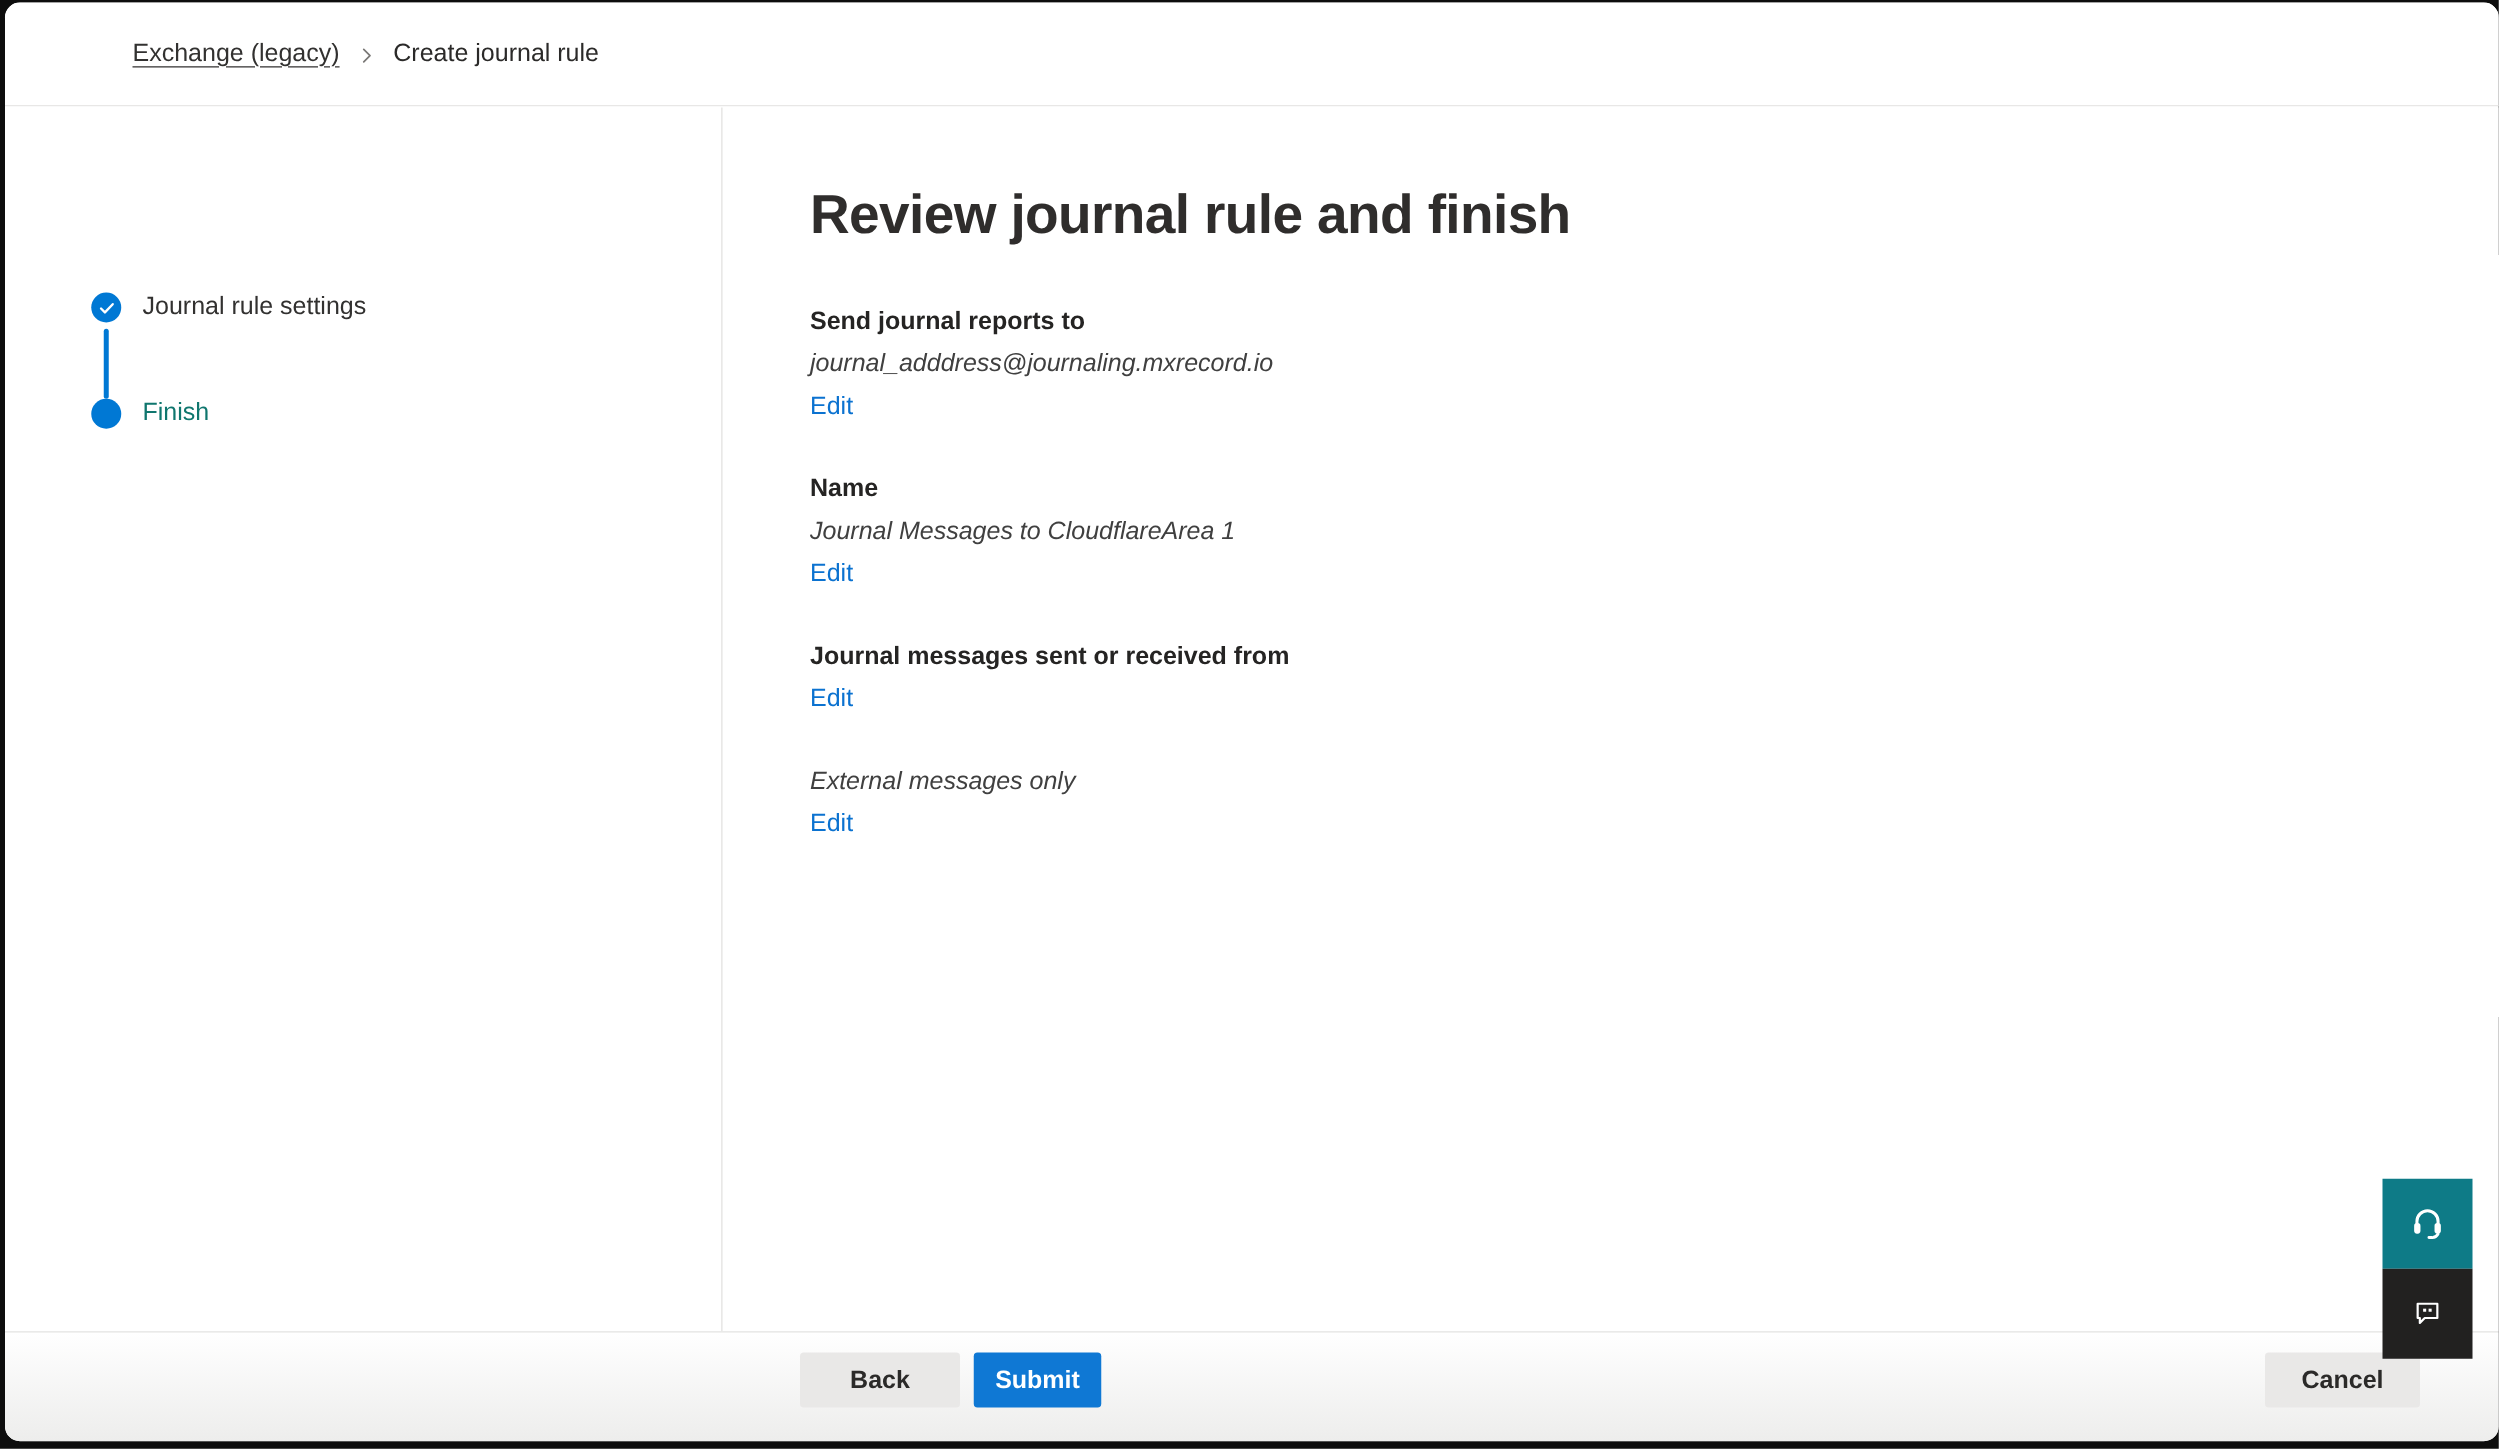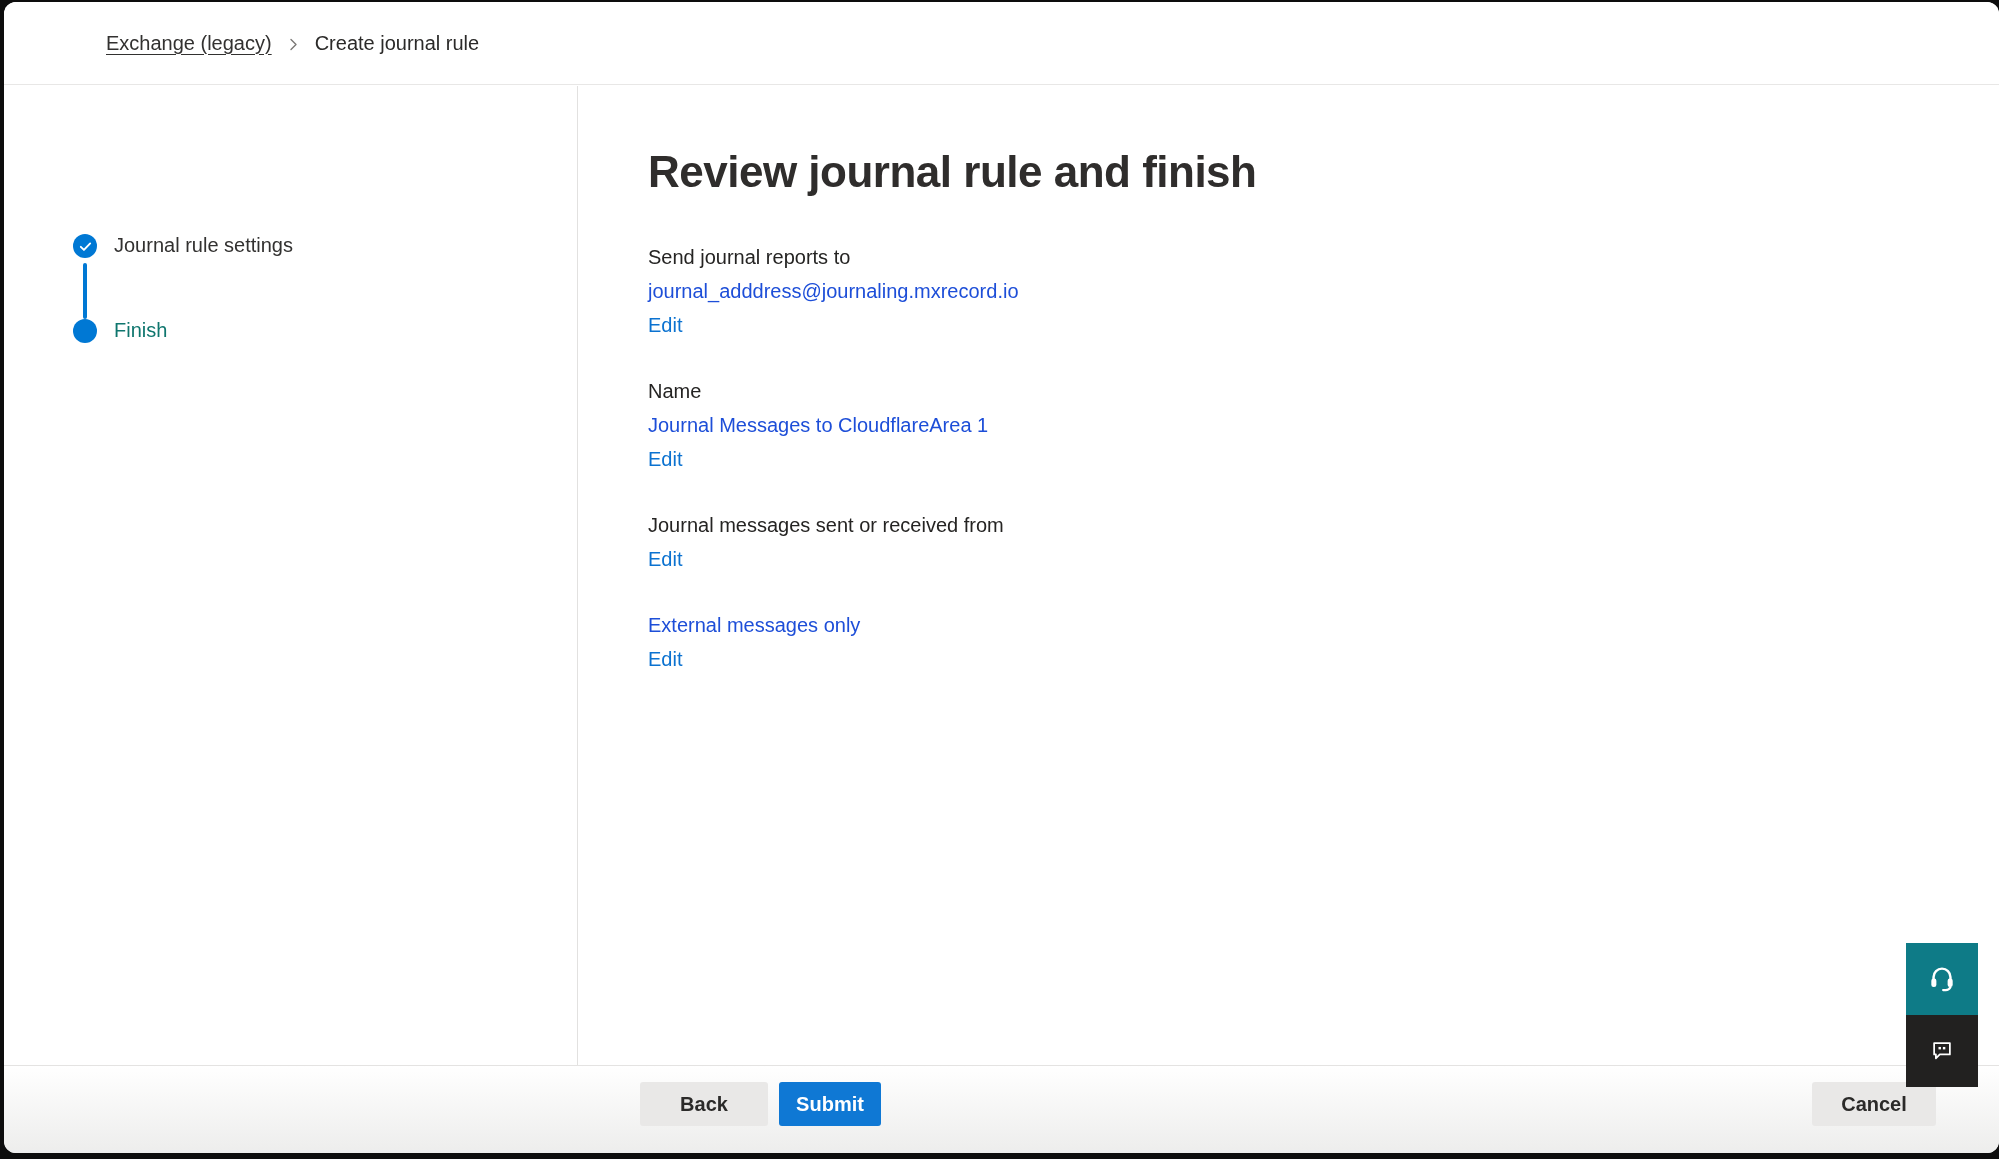--- a/index.html
+++ b/index.html
@@ -79,22 +79,22 @@
   }
   h1.page-title {
     font-size: 44px;
     font-weight: bold;
     color: #2f2d2c;
     letter-spacing: -0.5px;
     line-height: 60px;
     margin-bottom: 38px;
   }
   .review-section { margin-bottom: 32px; font-size: 20px; line-height: 34px; }
-  .section-label { font-weight: normal; color: #252423; }
-  .section-value { color: #1d4ed8; }
+  .section-label { font-weight: bold; color: #252423; }
+  .section-value { color: #404040; font-style: italic; }
   .section-value:empty { display: none; }
   .edit-link { color: #0b72d0; cursor: pointer; display: inline-block; }
 
   
   .footer {
     position: absolute;
     left: 0; right: 0; bottom: 0;
     top: auto;
     height: 88px;
     border-top: 1px solid #e4e3e2;

